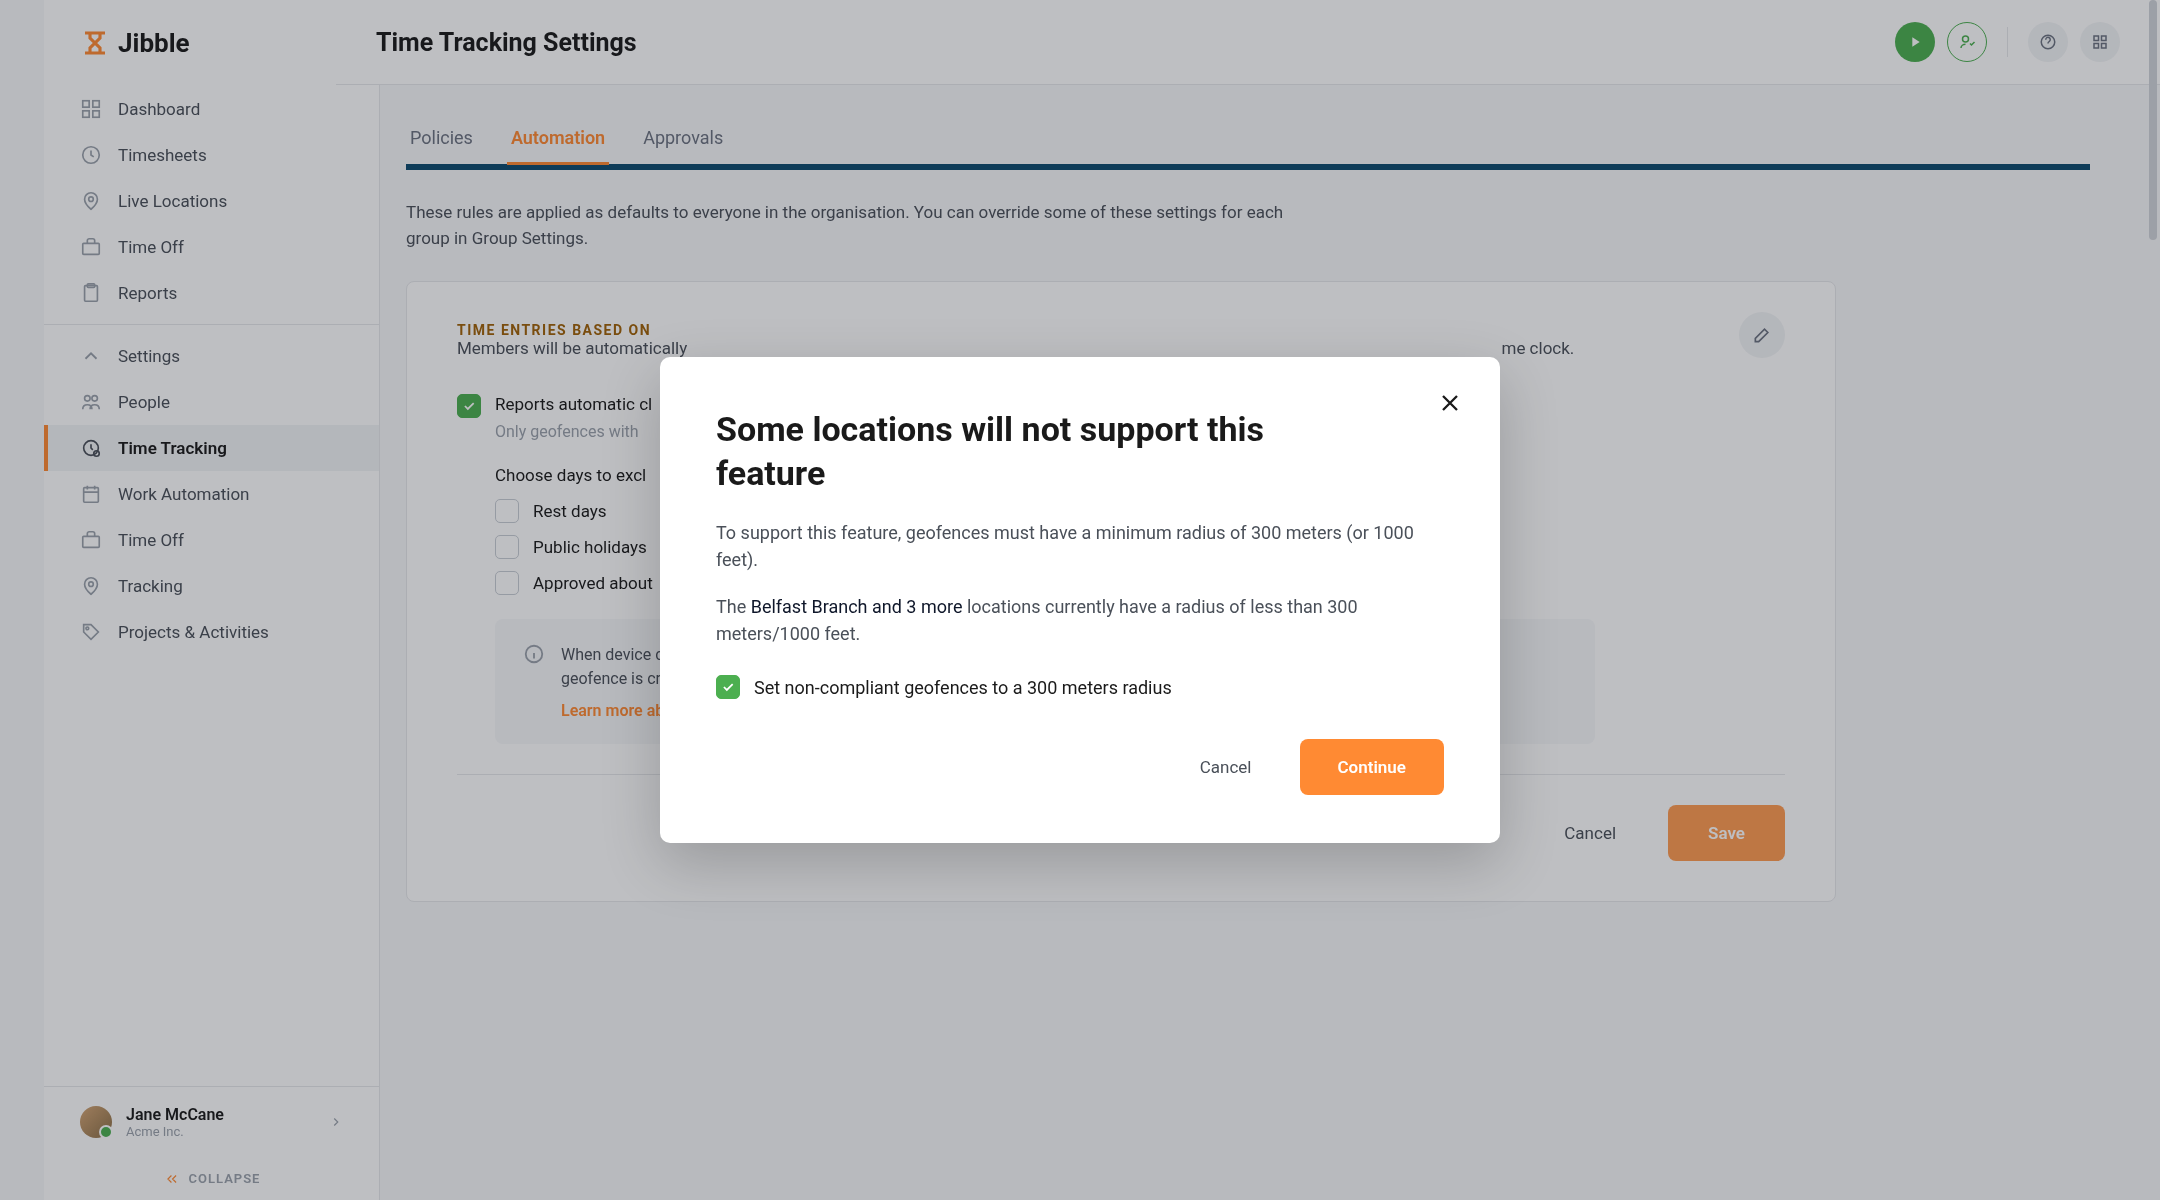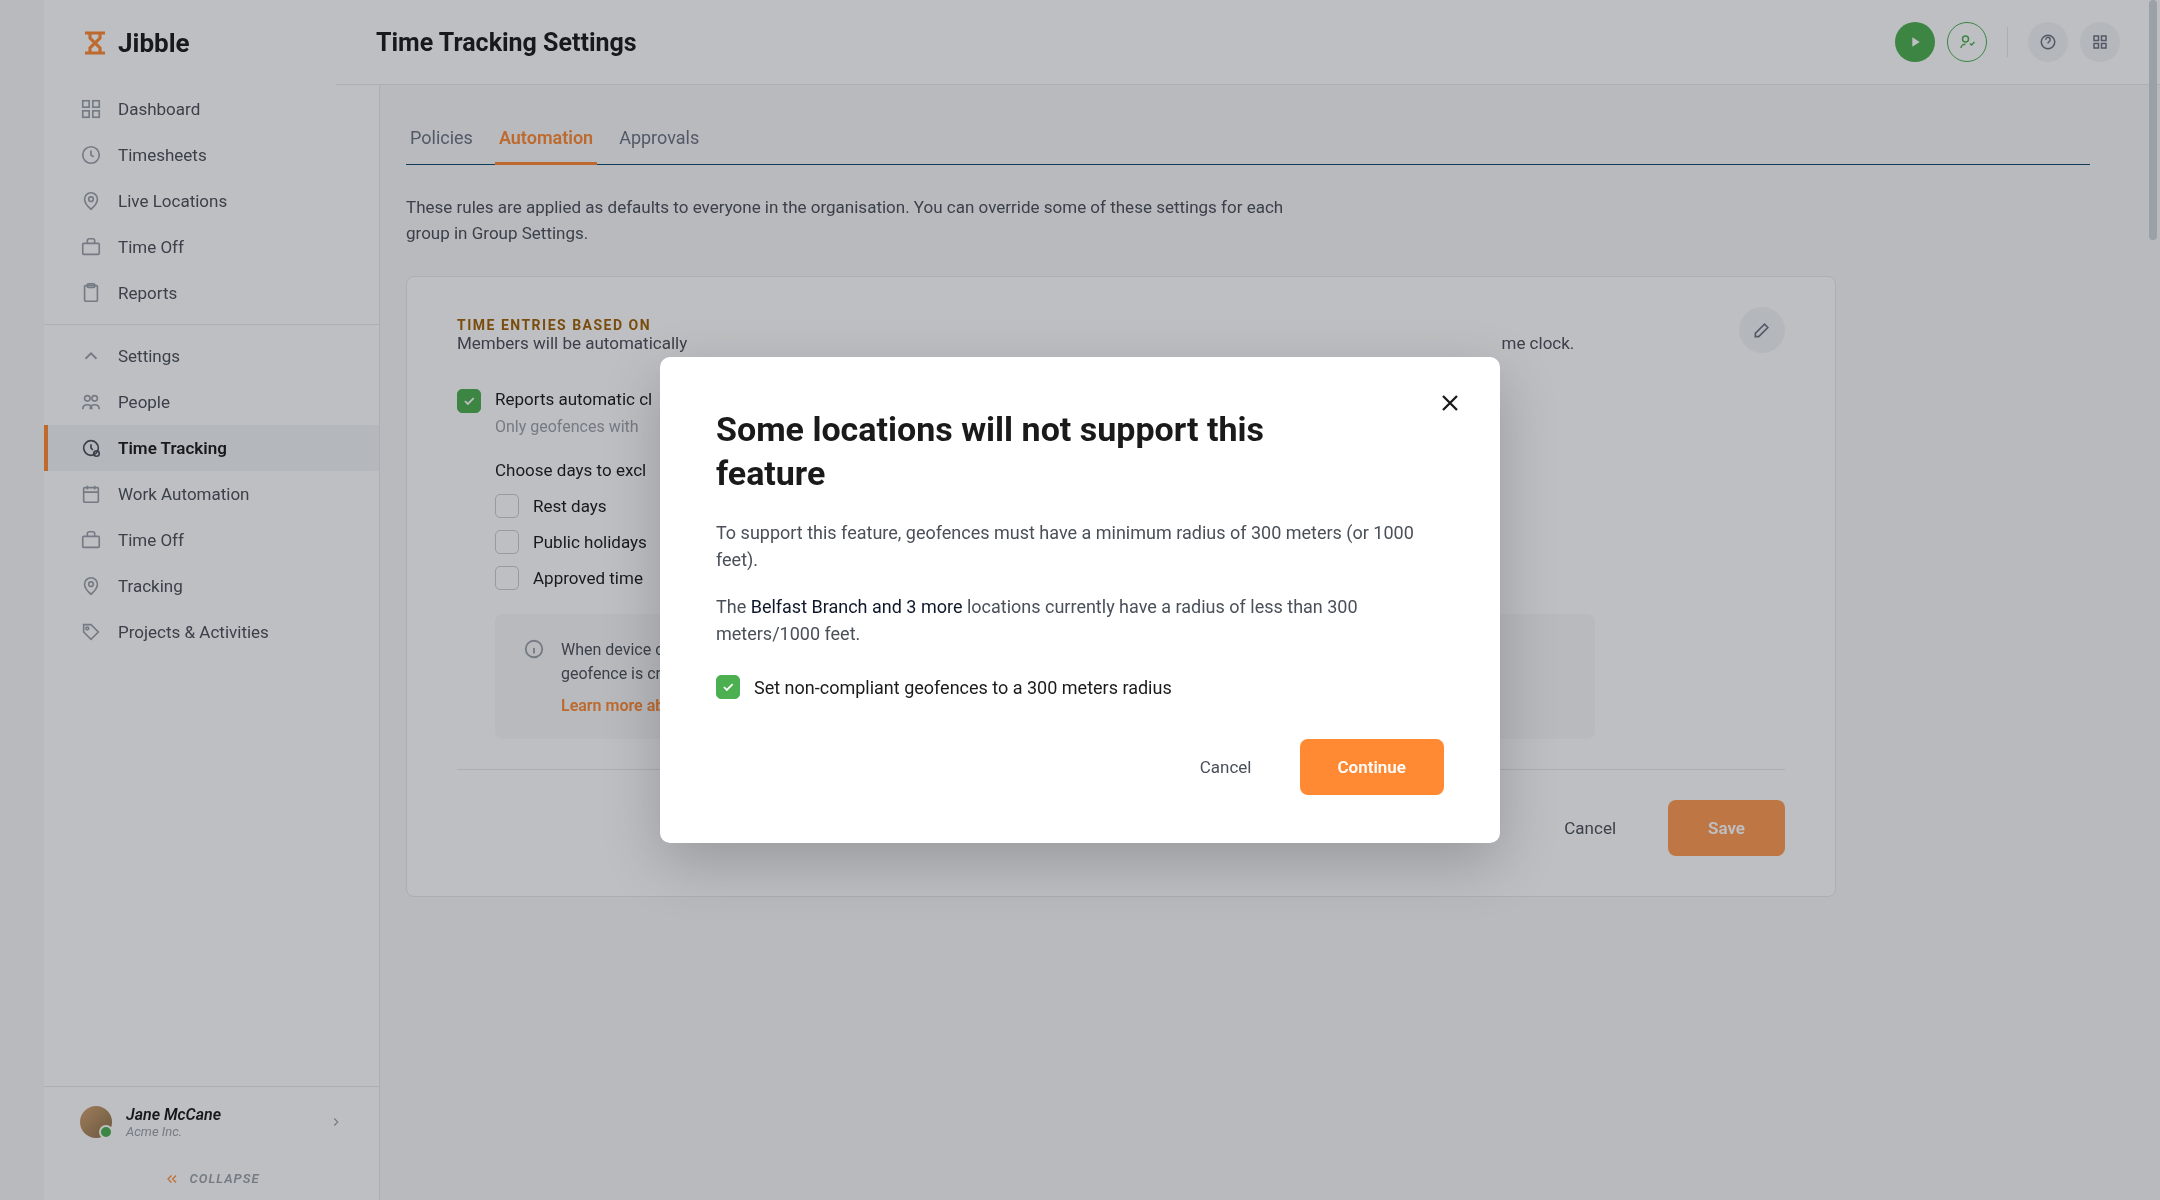--- a/index.html
+++ b/index.html
@@ -66,21 +66,20 @@
 }
 .nav-item.active .nav-icon { color: #4a5059; }
 .nav-divider {
   height: 1px;
   background: #e6e8eb;
   margin: 8px 0;
 }
 .sidebar-footer {
   margin-top: auto;
   border-top: 1px solid #e6e8eb;
-  font-style: italic;
 }
 .user-card {
   display: flex;
   align-items: center;
   padding: 18px 36px;
   gap: 14px;
   cursor: pointer;
 }
 .avatar {
   width: 32px; height: 32px;
@@ -175,22 +174,22 @@
   color: #6b7280;
   cursor: pointer;
 }
 
 .content {
   padding: 30px 70px;
   overflow: auto;
 }
 .tabs {
   display: flex;
-  gap: 18px;
-  border-bottom: 1px solid #0c4a6e;
+  gap: 30px;
+  border-bottom: 6px solid #0c4a6e;
   margin-bottom: 30px;
 }
 .tab {
   padding: 12px 4px 16px;
   font-size: 18px;
   color: #6b7280;
   cursor: pointer;
   position: relative;
 }
 .tab.active {
@@ -621,21 +620,21 @@
         <div class="sub-checkbox-row">
           <div class="checkbox"></div>
           <div class="checkbox-label">Rest days</div>
         </div>
         <div class="sub-checkbox-row">
           <div class="checkbox"></div>
           <div class="checkbox-label">Public holidays</div>
         </div>
         <div class="sub-checkbox-row">
           <div class="checkbox"></div>
-          <div class="checkbox-label">Approved time</div>
+          <div class="checkbox-label">Approved about</div>
         </div>
 
         <div class="info-box">
           <svg class="info-icon" viewBox="0 0 24 24" fill="none" stroke="currentColor" stroke-width="2">
               <circle cx="12" cy="12" r="9"></circle>
               <path d="M12 8h.01M11 12h1v5"></path>
             </svg>
           <div>
             <div class="info-text">
               <span>When device com</span><br>

